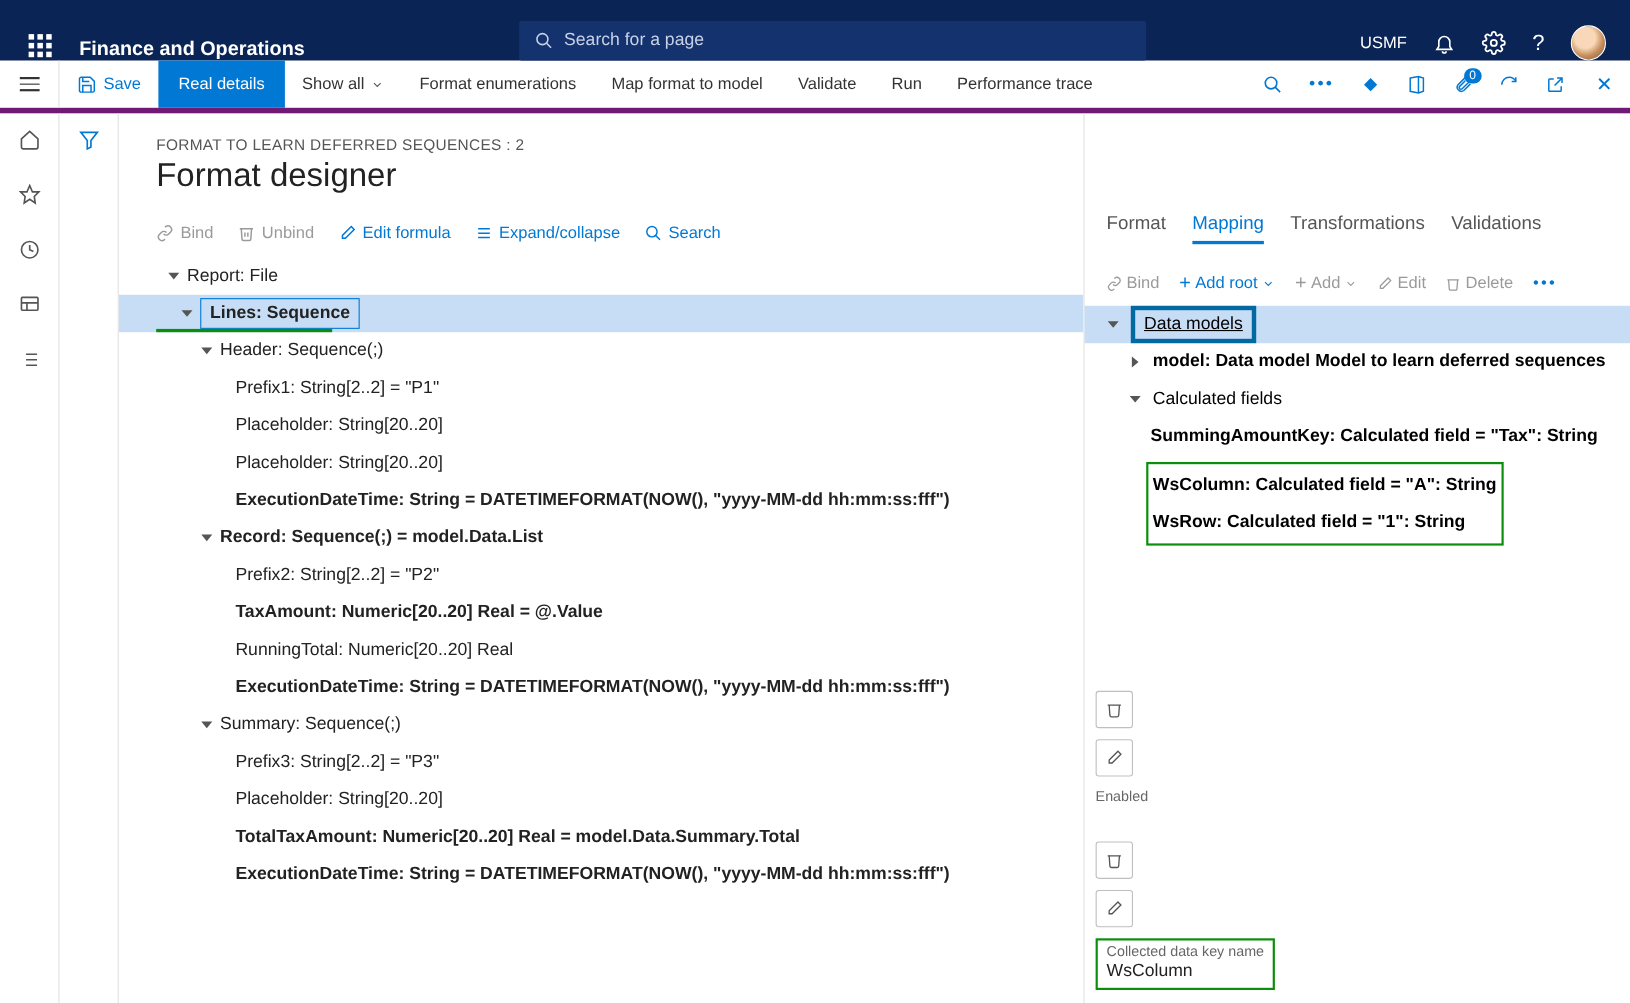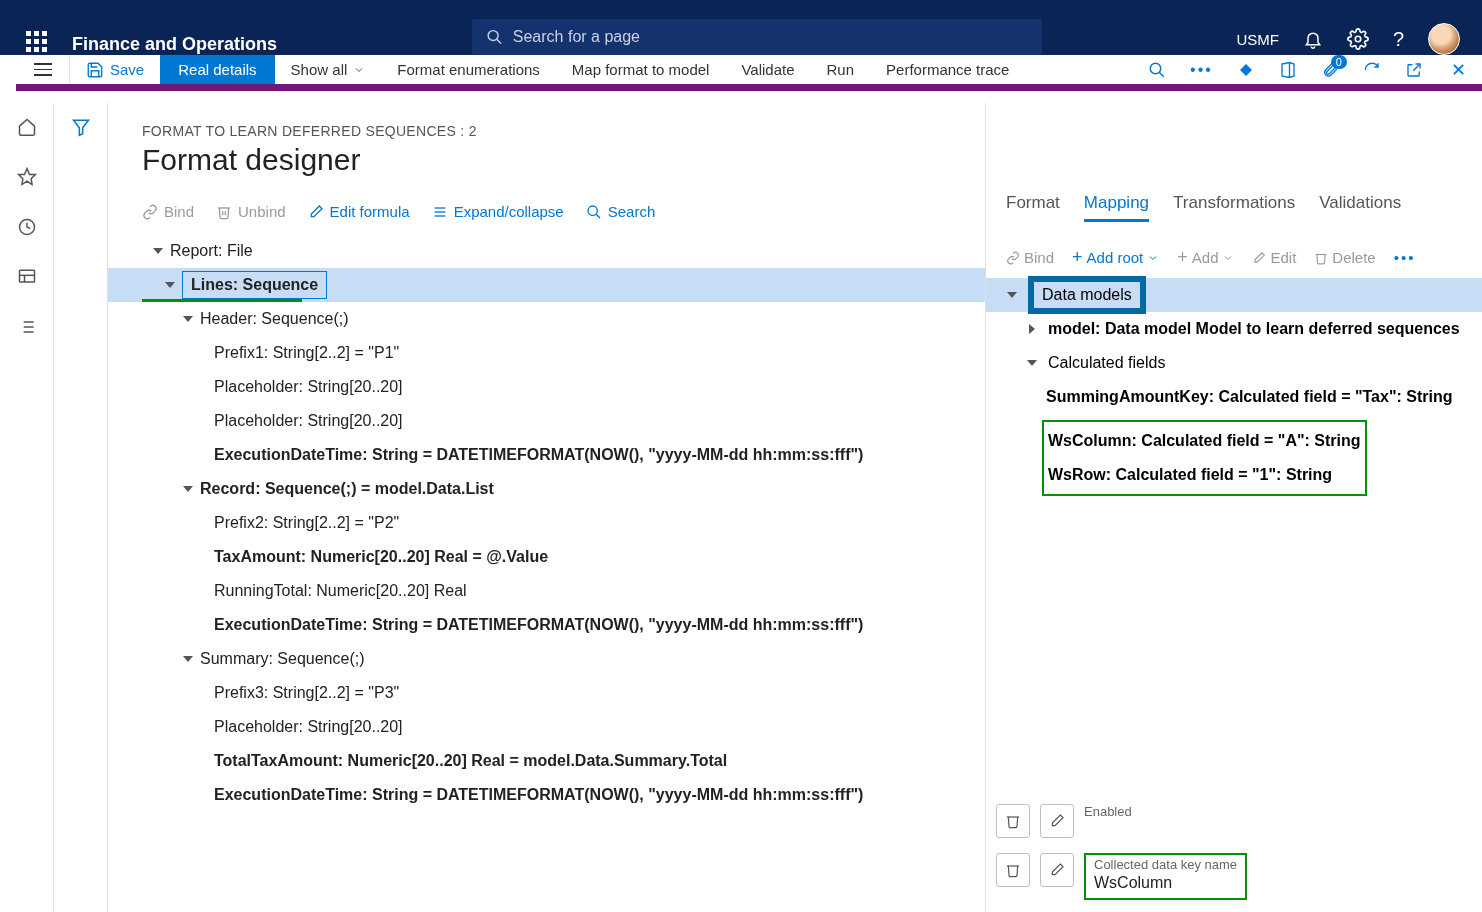--- a/index.html
+++ b/index.html
@@ -13,21 +13,21 @@
 .search-wrap { flex: 1; display: flex; justify-content: center; }
 .search-box { background: #14326d; width: 570px; height: 36px; border-radius: 2px; display: flex; align-items: center; padding: 0 14px; color: #c8d2e6; }
 .search-box svg { margin-right: 10px; }
 .search-box input { background: transparent; border: none; outline: none; color: #c8d2e6; font-size: 16px; width: 100%; }
 .search-box input::placeholder { color: #c8d2e6; }
 .top-right { display: flex; align-items: center; gap: 24px; margin-right: 10px; }
 .co-label { font-size: 15px; }
 .avatar { width: 32px; height: 32px; border-radius: 50%; background: radial-gradient(circle at 40% 35%, #f8d8b8 35%, #c89060 60%, #7a5030 100%); border: 1px solid #fff; }
 
 
-.cmdbar { height: 36px; border-bottom: 7px solid #701a75; display: flex; align-items: center; font-size: 15px; margin-left: 16px; }
+.cmdbar { height: 48px; border-bottom: 5px solid #701a75; display: flex; align-items: center; font-size: 15px; }
 .hamb { width: 54px; display: flex; flex-direction: column; align-items: center; justify-content: center; gap: 4px; cursor: pointer; height: 100%; border-right: 1px solid #e1e1e1; color: #333; }
 .hamb span { width: 18px; height: 1.5px; background: #333; }
 .save-btn { display: flex; align-items: center; gap: 6px; padding: 0 16px; color: #0078d4; height: 100%; cursor: pointer; }
 .show-details { background: #0078d4; color: #fff; padding: 0 18px; height: 100%; display: flex; align-items: center; cursor: pointer; }
 .cmd-item { padding: 0 16px; display: flex; align-items: center; gap: 6px; cursor: pointer; color: #333; height: 100%; }
 .cmd-spacer { flex: 1; }
 .cmd-icon { color: #0078d4; padding: 0 12px; cursor: pointer; position: relative; }
 .badge { position: absolute; top: -6px; right: 4px; background: #0078d4; color: #fff; border-radius: 10px; font-size: 11px; padding: 1px 5px; }
 .close-x { color: #0078d4; padding: 0 16px; cursor: pointer; font-size: 18px; }
 .dots3 { color: #0078d4; letter-spacing: 2px; font-size: 16px; padding: 0 12px; cursor: pointer; }
@@ -70,28 +70,28 @@
 .tabs-wrap { padding: 90px 20px 0 20px; }
 .tabs { display: flex; gap: 24px; font-size: 17px; color: #555; border-bottom: 1px solid transparent; }
 .tab { cursor: pointer; padding-bottom: 6px; }
 .tab.active { color: #0078d4; border-bottom: 3px solid #0078d4; font-weight: 400; }
 .map-toolbar { margin-top: 24px; display: flex; gap: 18px; font-size: 15px; align-items: center; color: #555; padding: 0 20px; }
 .mt-blue { color: #0078d4; display: flex; align-items: center; gap: 4px; cursor: pointer; }
 .mt-dis { color: #9a9a9a; display: flex; align-items: center; gap: 4px; }
 .map-tree { margin-top: 10px; padding: 0 20px; font-size: 16px; }
 .map-row { display: flex; align-items: center; height: 34px; }
 .map-sel { background: #c7ddf5; margin: 0 -20px; padding: 0 20px; position: relative; }
-.map-sel .label-box { border: 6px solid #0369a1; padding: 4px 8px; } .mpad1 { padding-left: 20px; } .mpad2 { padding-left: 40px; }
+.map-sel .label-box { border: 4px solid #0369a1; padding: 4px 8px; text-decoration: underline; } .mpad1 { padding-left: 20px; } .mpad2 { padding-left: 40px; }
 .green-box { border: 2px solid #0a8f0a; padding: 2px 4px; margin-top: 6px; margin-left: 36px; display: inline-block; }
 .green-box .map-row { height: 34px; }
 .spacer-flex { flex: 1; }
 
 
 .proprows { padding: 0 20px 0 10px; }
-.prop-row { display: flex; align-items: flex-start; gap: 10px; margin-bottom: 12px; }
+.prop-row { display: flex; align-items: flex-start; gap: 10px; margin-bottom: 12px; flex-direction: column; }
 .squarebtn { width: 34px; height: 34px; border: 1px solid #bfbfbf; border-radius: 3px; display: flex; align-items: center; justify-content: center; color: #555; cursor: pointer; background: #fff; }
 .prop-field { display: flex; flex-direction: column; }
 .prop-label { font-size: 13px; color: #666; }
 .prop-value { font-size: 16px; color: #222; margin-top: 2px; min-height: 20px; }
 .prop-green { border: 2px solid #0a8f0a; padding: 2px 8px 4px 8px; }
 .prop-green .prop-label { margin-top: 0; }
 
 svg { display: block; }
 </style>
 </head>

